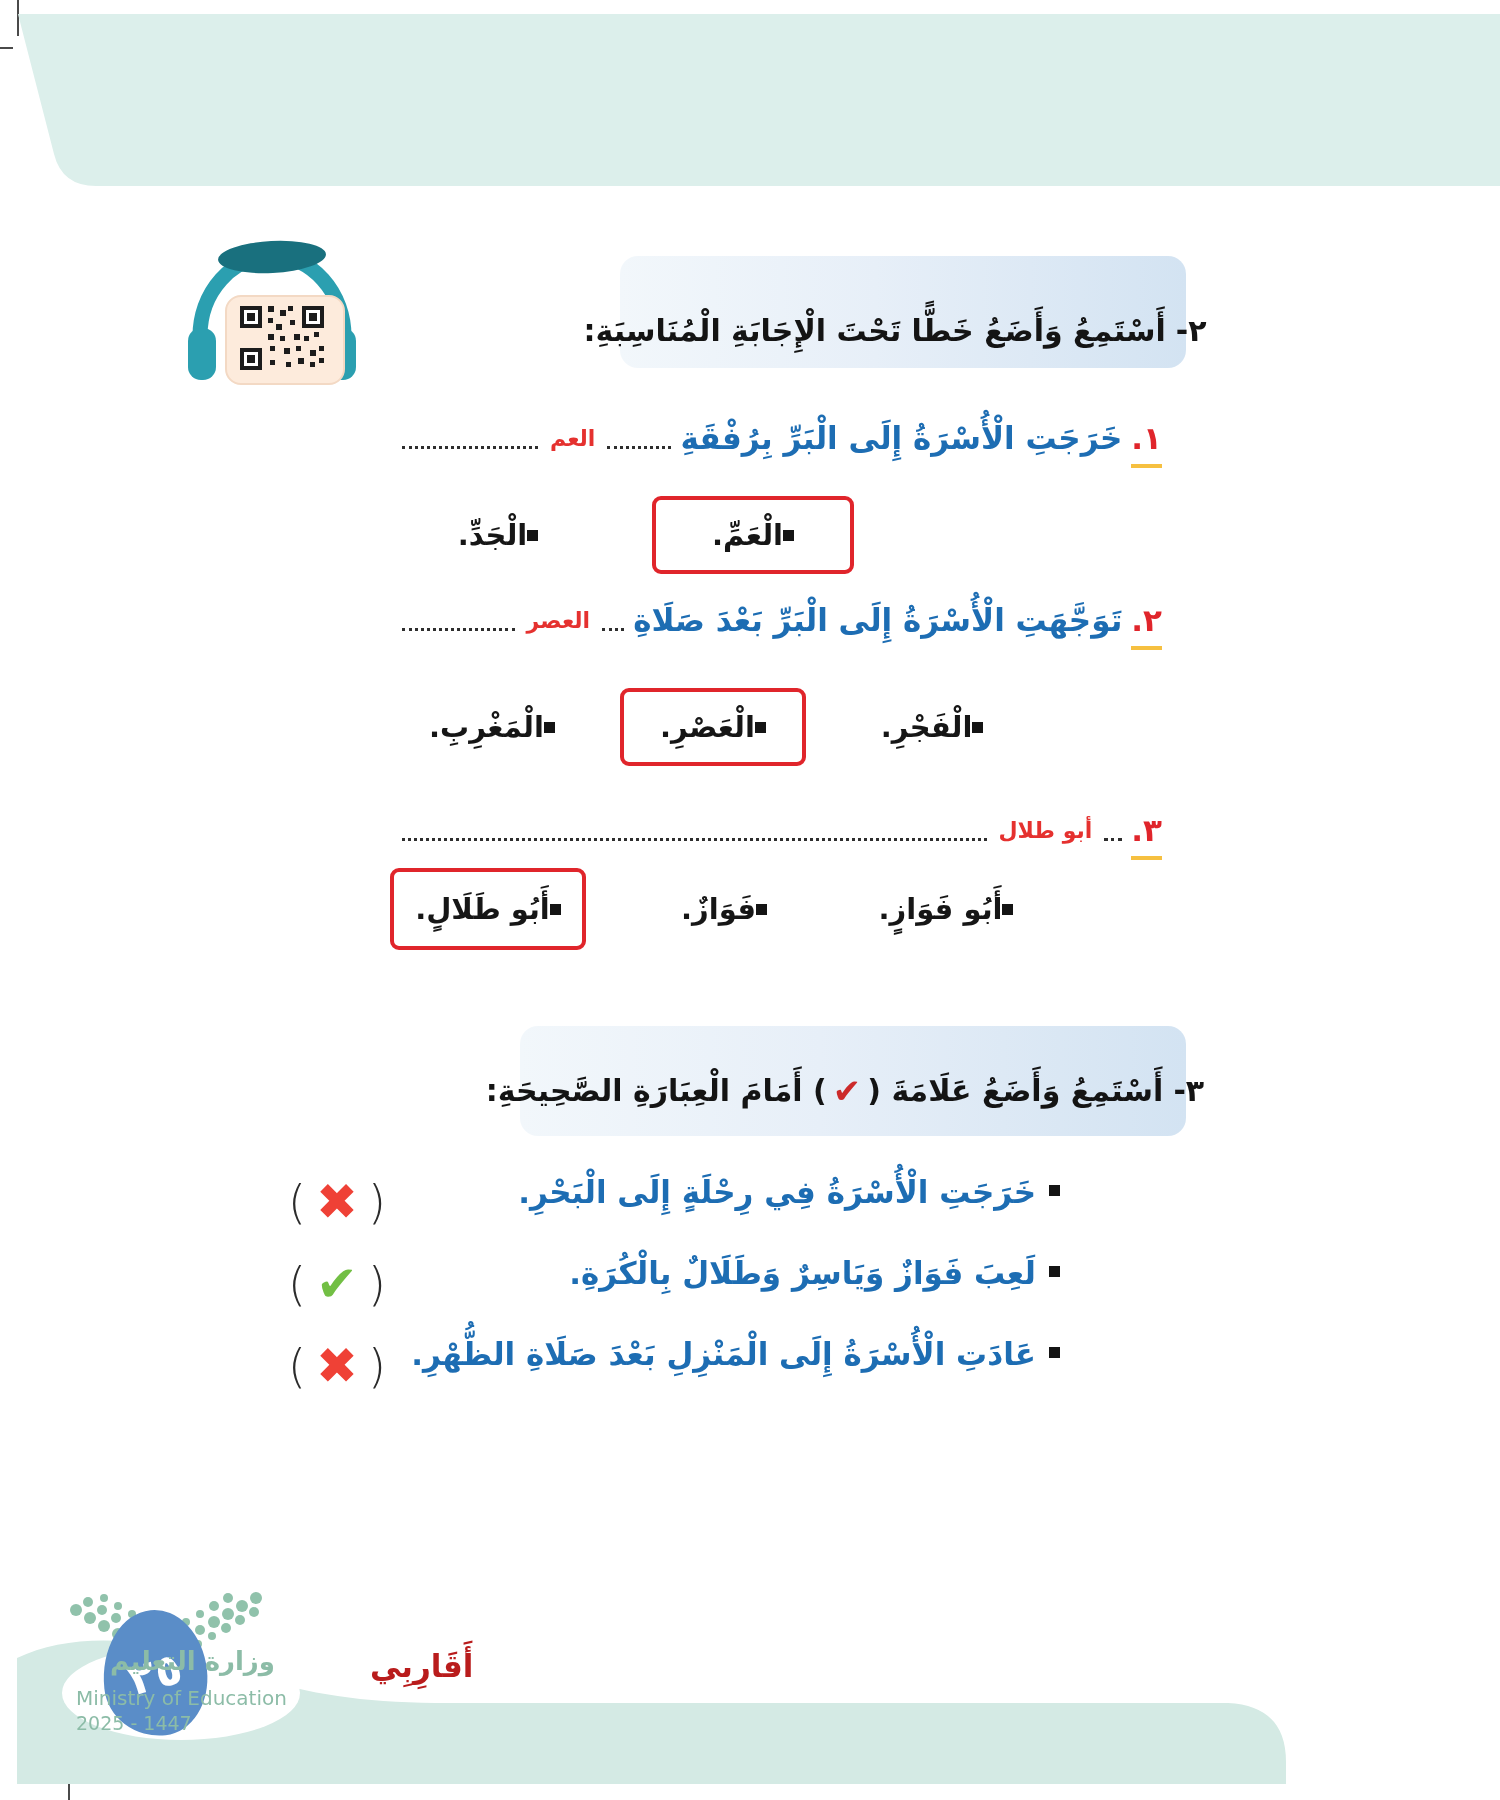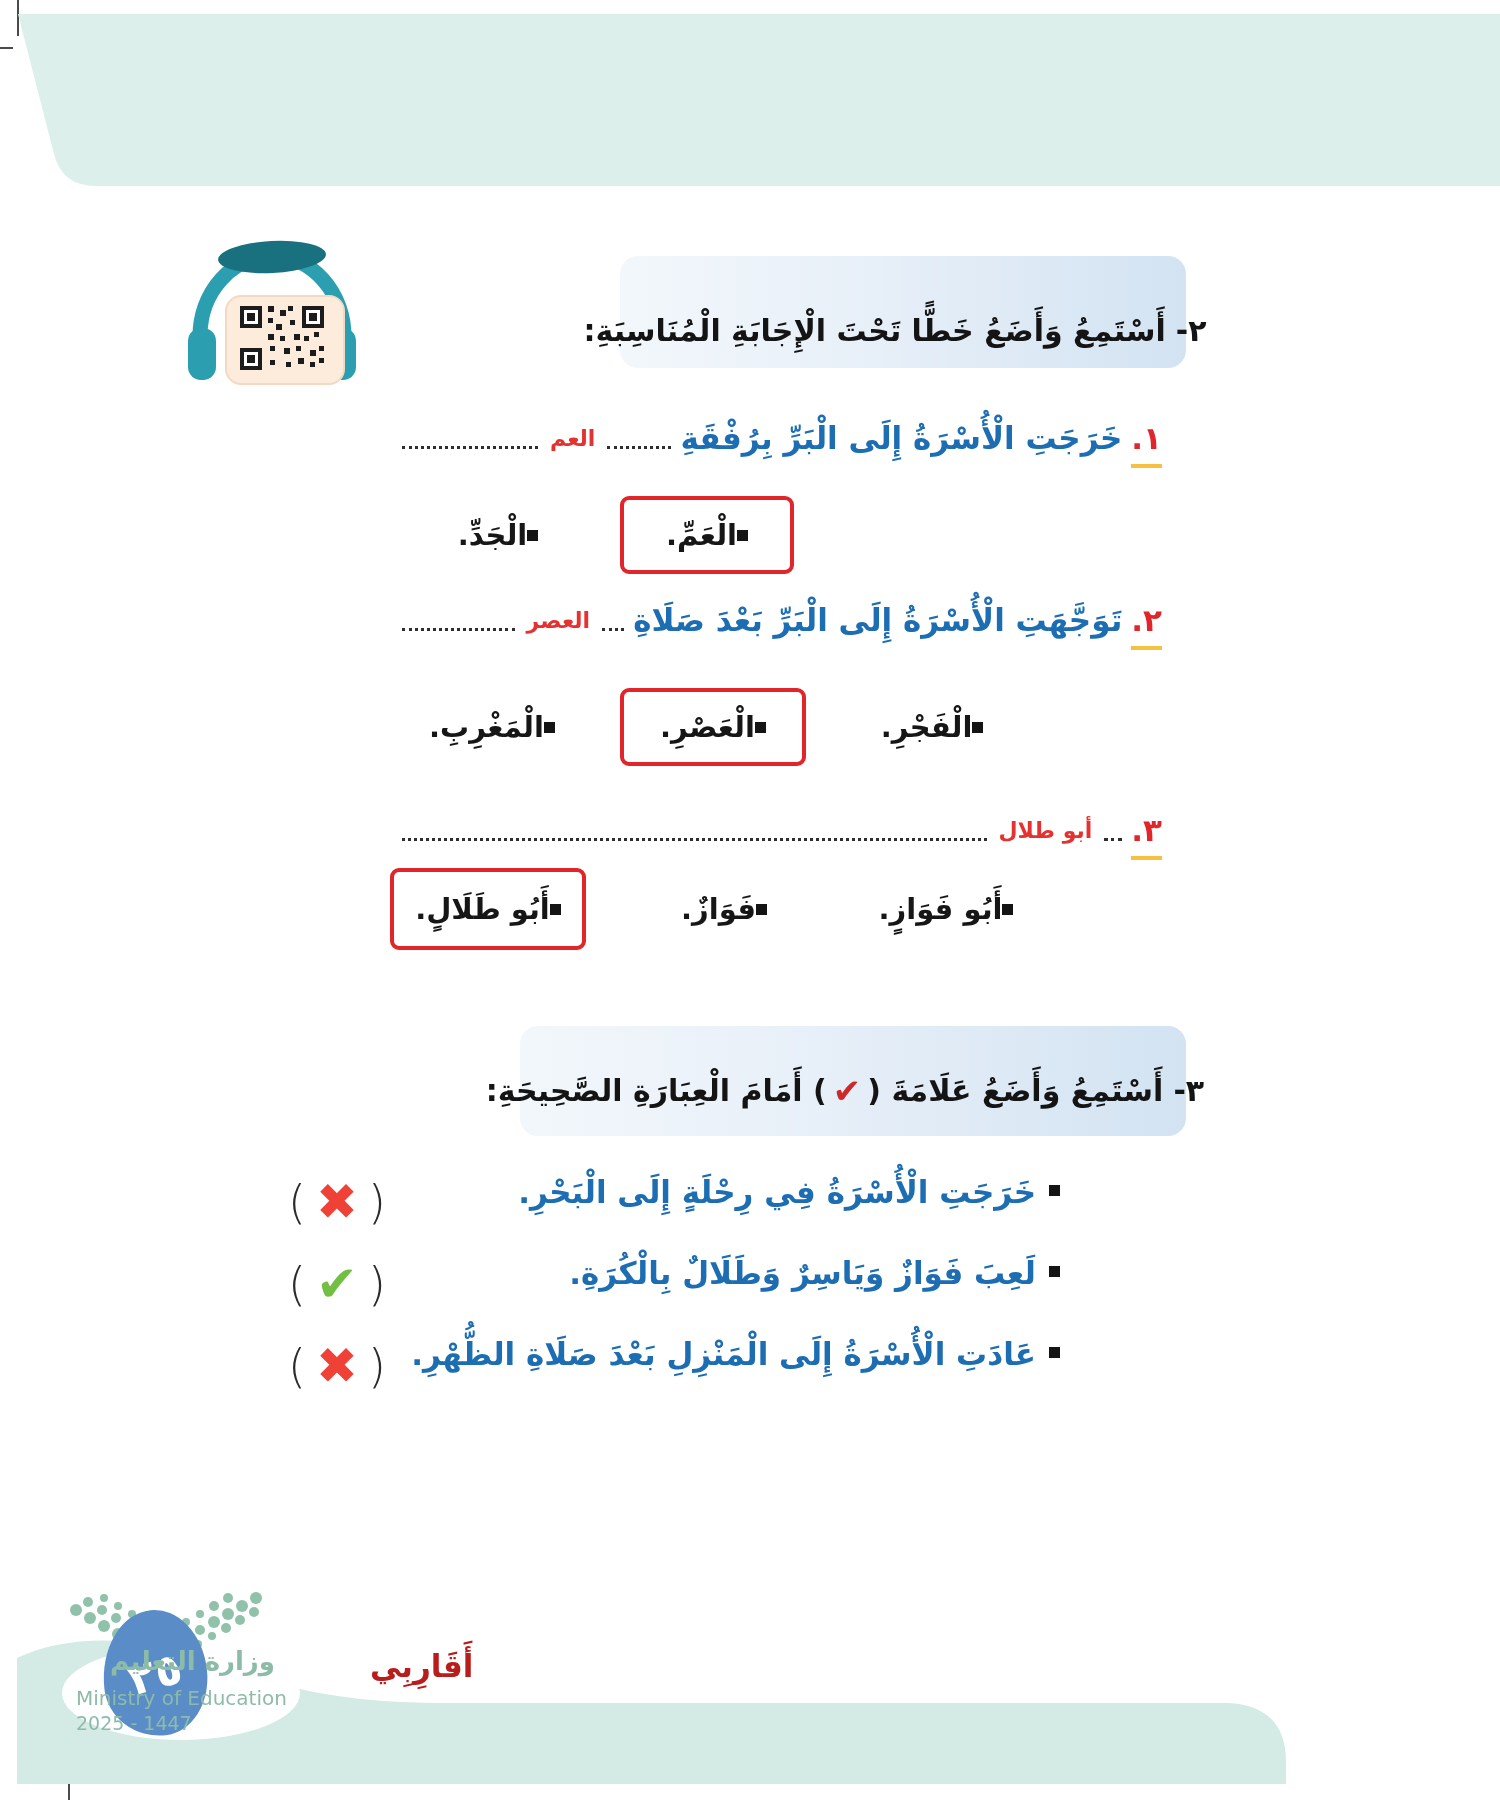--- a/index.html
+++ b/index.html
@@ -136,21 +136,21 @@
   </div>
 
   <div class="item" style="top:414px;">
     <span class="item-num">١.</span>
     <span>خَرَجَتِ الْأُسْرَةُ إِلَى الْبَرِّ بِرُفْقَةِ</span>
     <span class="dots" style="width:64px;"></span>
     <span class="answer">العم</span>
     <span class="dots dots-grow"></span>
   </div>
   <div class="opt-row" style="top:496px;height:78px;">
-    <div class="opt" style="left:620px;width:174px;border-radius:24px;">
+    <div class="opt" style="left:652px;width:202px;border-radius:24px;">
       <div class="opt-box" style="border-color:#e0252b">
         <span class="sq"></span>
         <span>الْعَمِّ.</span>
       </div>
     </div>
     <div class="opt" style="left:408px;width:180px;">
       <div class="opt-box" style="border-color:transparent">
         <span class="sq"></span>
         <span>الْجَدِّ.</span>
       </div>

